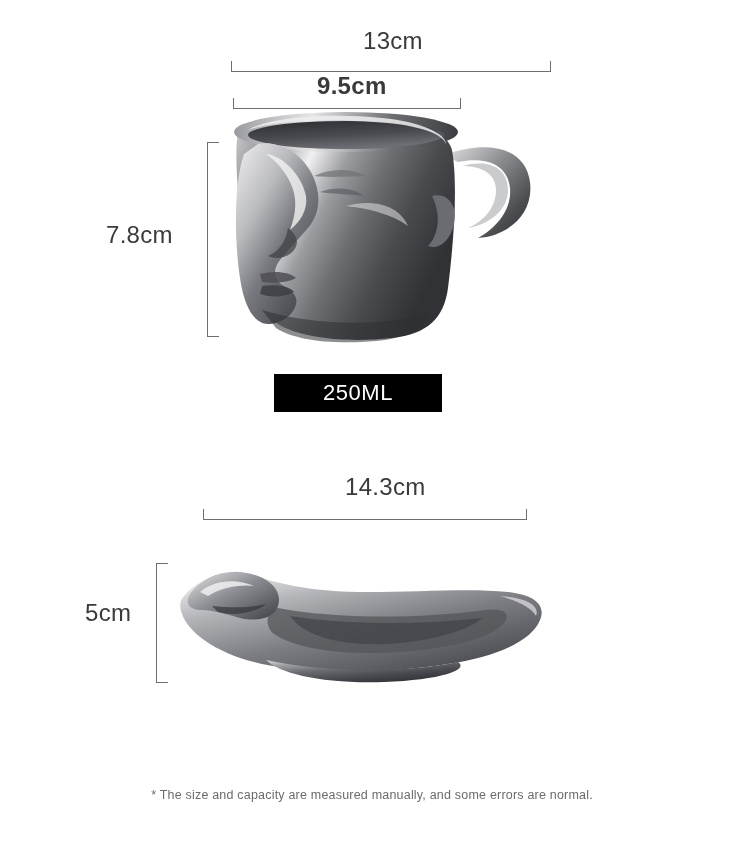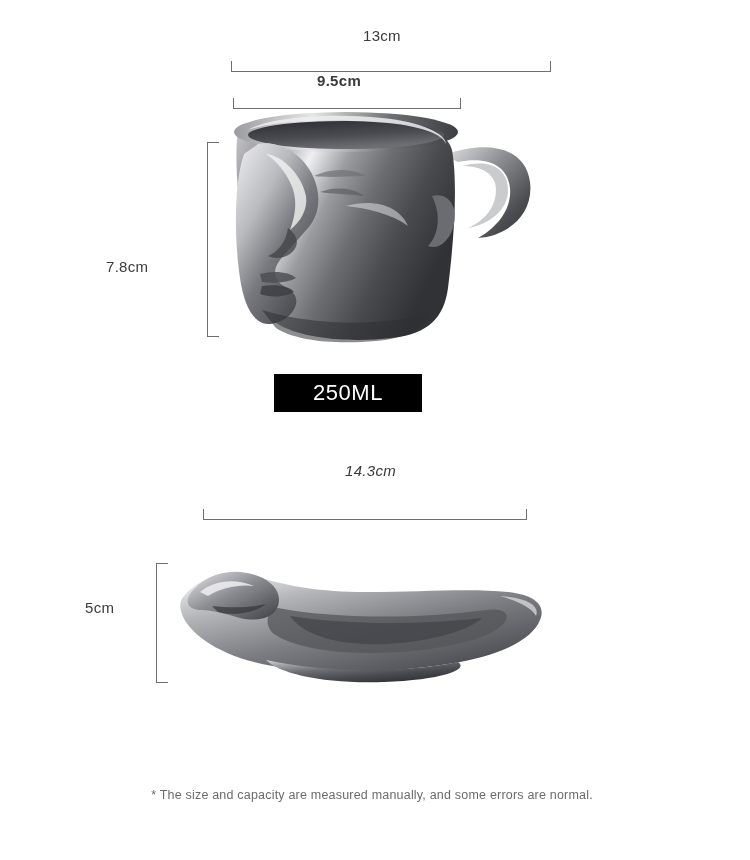--- a/index.html
+++ b/index.html
@@ -16,21 +16,21 @@
     overflow: hidden;
   }
   .stage {
     position: absolute;
     inset: 0;
   }
 
   
   .dim-label {
     position: absolute;
-    font-size: 15px;
+    font-size: 24px;
     color: #3a3a3a;
     letter-spacing: 0.3px;
     white-space: nowrap;
     text-align: center;
   }
   .hbar {
     position: absolute;
     height: 1px;
     background: #6f6f6f;
   }
@@ -59,21 +59,21 @@
     background: #6f6f6f;
   }
   .vbar::before { top: 0; }
   .vbar::after  { bottom: 0; }
 
   
   .capacity-badge {
     position: absolute;
     left: 274px;
     top: 374px;
-    width: 148px;
+    width: 168px;
     height: 38px;
     background: #000000;
     color: #ffffff;
     font-size: 22px;
     display: flex;
     align-items: center;
     justify-content: center;
     letter-spacing: 0.5px;
   }
 
@@ -101,21 +101,21 @@
 <body>
 
 <div class="stage">
 
   <div class="dim-label" style="left:363px; top:27px;">13cm</div>
   <div class="hbar" style="left:231px; top:71px; width:320px;"></div>
 
   <div class="dim-label" style="left:317px; top:72px;font-weight:bold;">9.5cm</div>
   <div class="hbar" style="left:233px; top:108px; width:228px;"></div>
 
-  <div class="dim-label" style="left:106px; top:221px;margin-top:37px;">7.8cm</div>
+  <div class="dim-label" style="left:106px; top:221px;">7.8cm</div>
   <div class="vbar" style="left:207px; top:142px; height:195px;"></div>
 
   <div class="product" id="cup-image">
     <svg viewBox="0 0 370 240" xmlns="http://www.w3.org/2000/svg">
       <defs>
         <linearGradient id="bodyGrad" x1="0" y1="0" x2="1" y2="0.5">
           <stop offset="0%" stop-color="#cfcfd2"></stop>
           <stop offset="18%" stop-color="#8e8f93"></stop>
           <stop offset="34%" stop-color="#f0f0f2"></stop>
           <stop offset="48%" stop-color="#9b9ca0"></stop>
@@ -196,21 +196,21 @@
       <path d="M236 86 C252 82 262 96 258 114 C254 132 242 140 232 136
                C242 126 246 106 236 86 Z" fill="#6b6c71"></path>
 
       <path d="M66 200 C110 214 176 218 232 204 C228 220 210 228 180 231
                C136 235 98 230 80 218 Z" fill="#2e2f33" opacity="0.55"></path>
     </svg>
   </div>
 
   <div class="capacity-badge">250ML</div>
 
-  <div class="dim-label" style="left:345px; top:462px;font-style:italic;">14.3cm</div>
+  <div class="dim-label" style="left:345px; top:473px;">14.3cm</div>
   <div class="hbar" style="left:203px; top:519px; width:324px;"></div>
 
   <div class="dim-label" style="left:85px; top:599px;">5cm</div>
   <div class="vbar" style="left:156px; top:563px; height:120px;"></div>
 
   <div class="product" id="dish-image">
     <svg viewBox="0 0 380 145" xmlns="http://www.w3.org/2000/svg">
       <defs>
         <linearGradient id="dishGrad" x1="0" y1="0" x2="0.7" y2="1">
           <stop offset="0%" stop-color="#d9d9dc"></stop>

